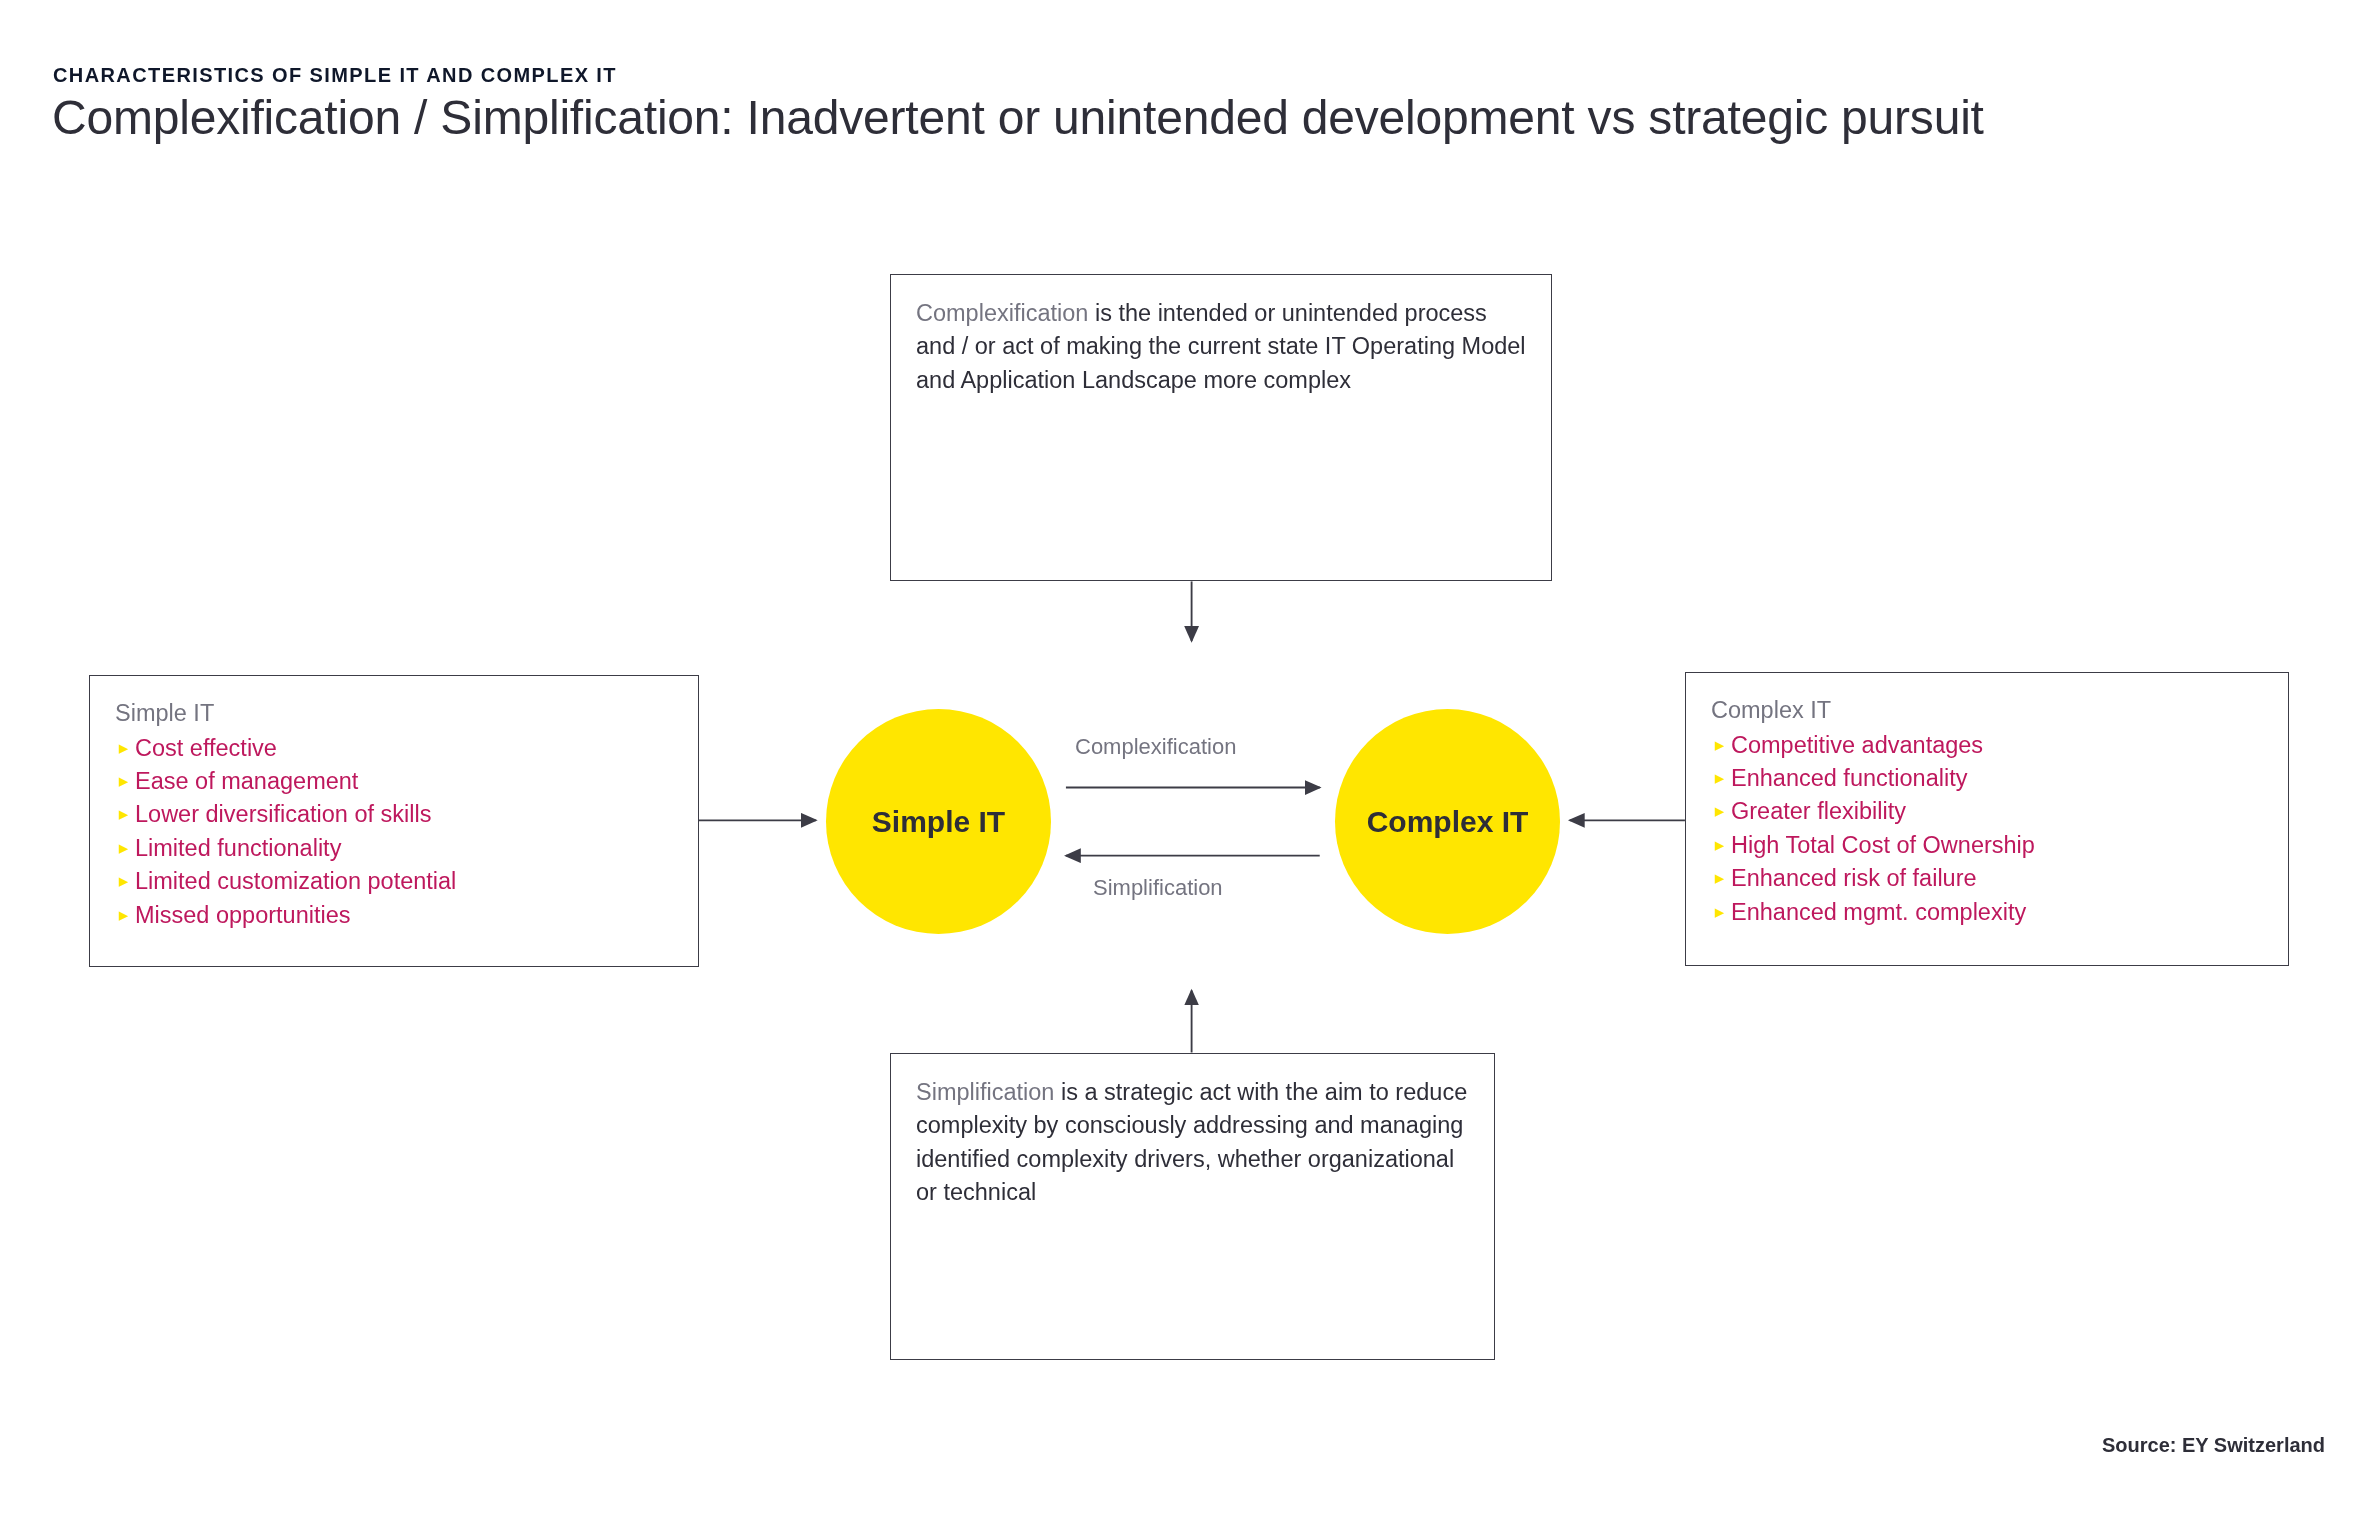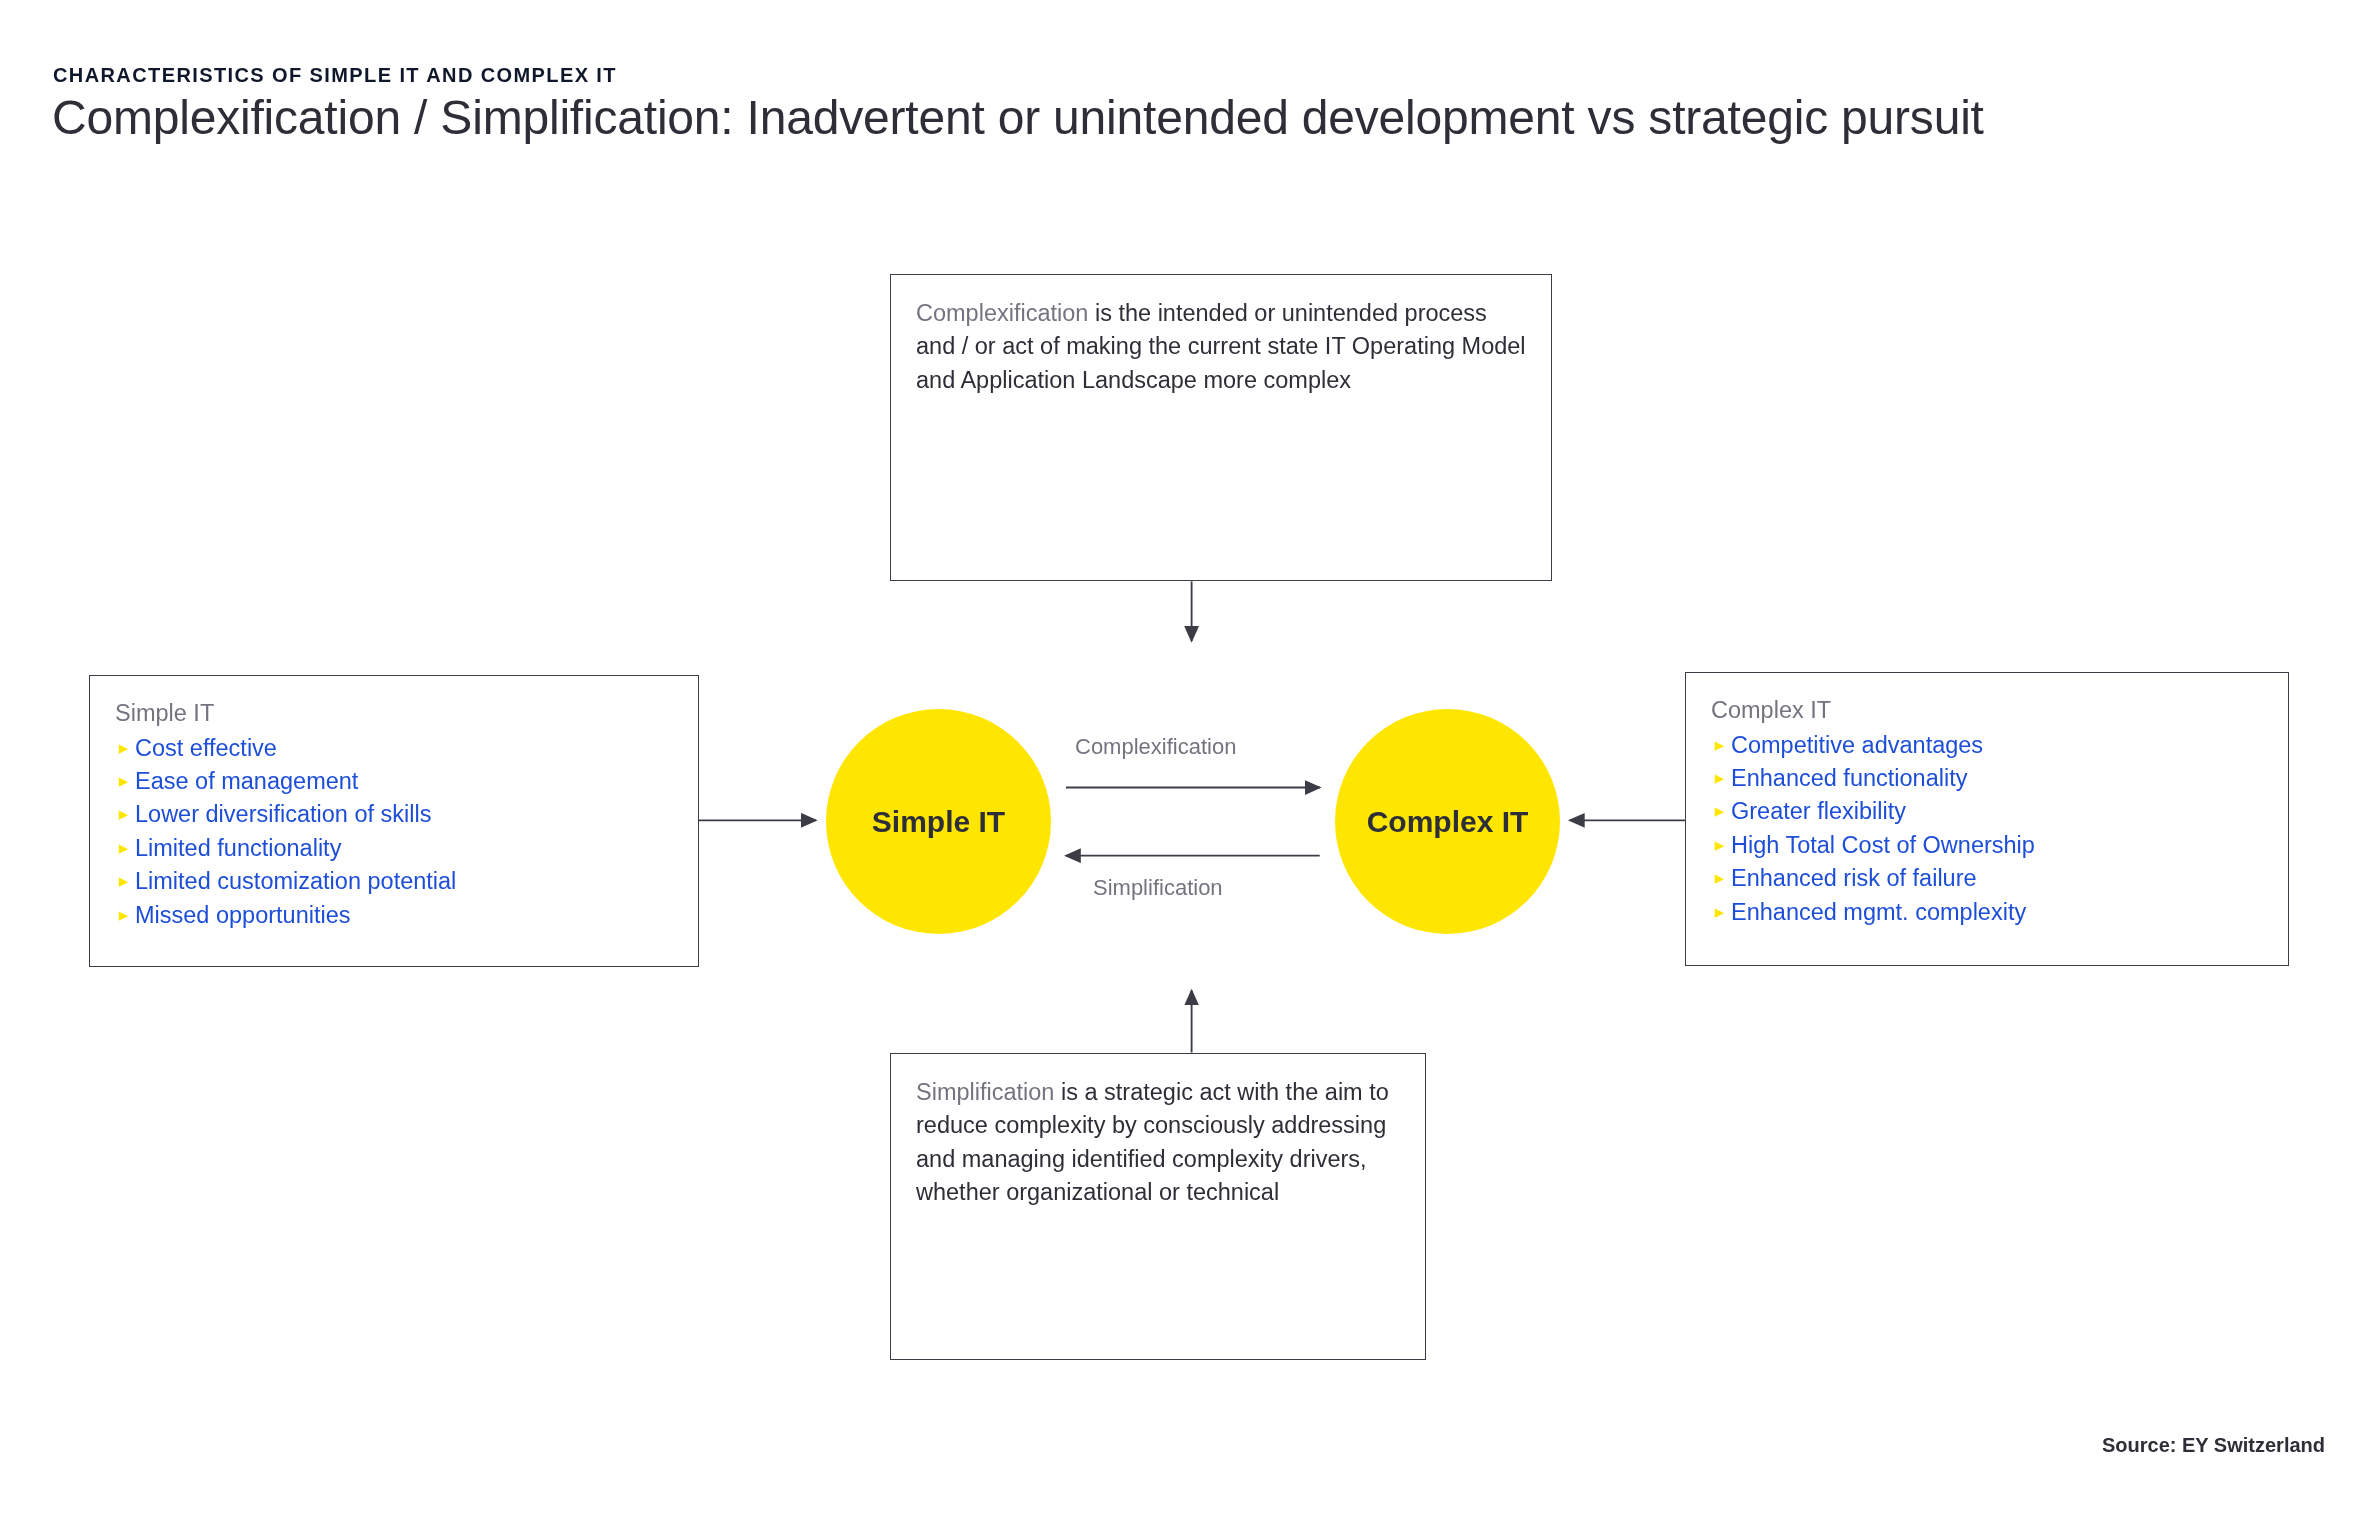--- a/index.html
+++ b/index.html
@@ -67,21 +67,21 @@
   }
 
   ul.bullets {
     list-style: none;
     margin: 0;
     padding: 0;
   }
   ul.bullets li {
     font-size: 23.5px;
     line-height: 1.42;
-    color: #1d4ed8;
+    color: #be185d;
     position: relative;
     padding-left: 20px;
   }
   ul.bullets li::before {
     content: "\25B8";
     position: absolute;
     left: 3.7px;
     top: 0;
     color: #ffe600;
     font-size: 18.6px;
@@ -91,21 +91,21 @@
   
   #box-complexification {
     left: 890px;
     top: 274px;
     width: 662px;
     height: 307px;
   }
   #box-simplification {
     left: 890px;
     top: 1053px;
-    width: 536px;
+    width: 605px;
     height: 307px;
   }
   #box-simple {
     left: 89px;
     top: 675px;
     width: 610px;
     height: 292px;
   }
   #box-complex {
     left: 1685px;

